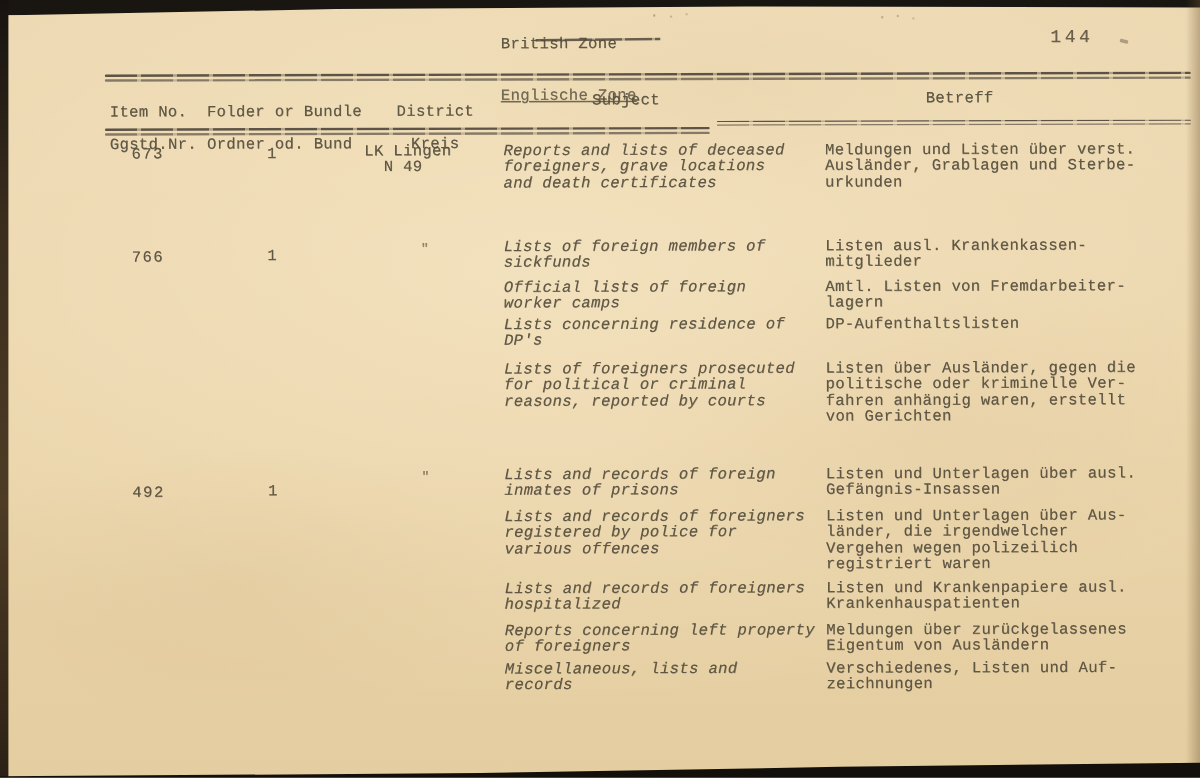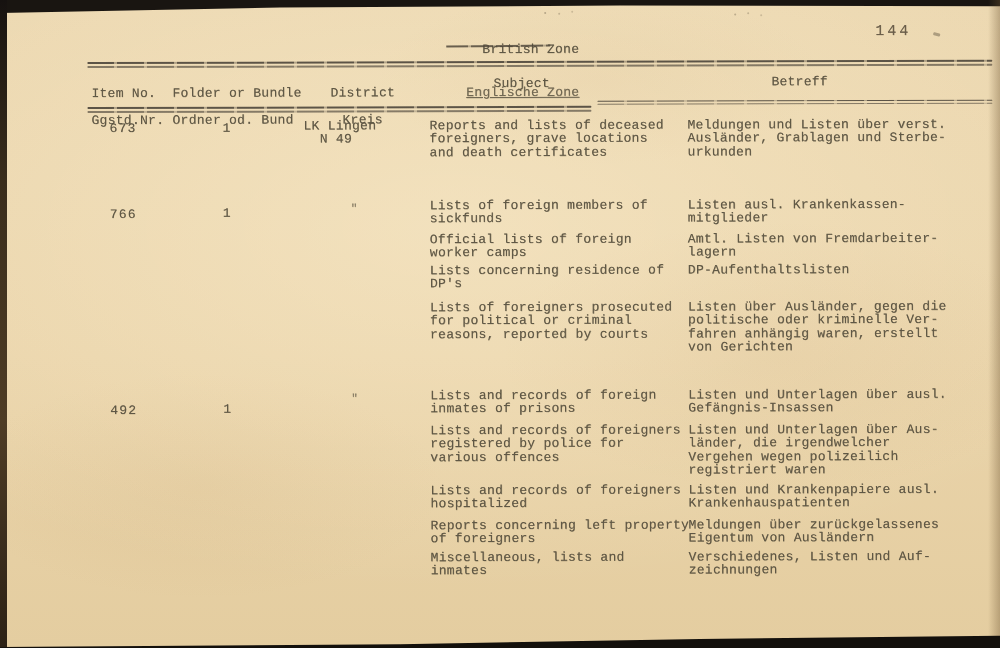--- a/index.html
+++ b/index.html
@@ -32,21 +32,21 @@
     clip-path:polygon(0 93%,40% 75%,70% 40%,100% 18%,100% 100%,0 100%);}
   .speck-group{position:absolute;width:2px;height:2px;border-radius:50%;background:rgba(95,85,65,.4);}
   .sg1{left:545px;top:12px;box-shadow:14px 1px 0 rgba(95,85,65,.3),27px -1px 0 rgba(95,85,65,.25),190px 2px 0 rgba(95,85,65,.35),203px 1px 0 rgba(95,85,65,.3),216px 3px 0 rgba(95,85,65,.25);}
   .pn-mark{position:absolute;left:934px;top:34px;width:7px;height:2.5px;background:rgba(95,84,64,.45);transform:rotate(14deg);border-radius:1px;}
 
   
   .tw{font-size:13px;line-height:13.4px;letter-spacing:.28px;white-space:pre-line;
       text-shadow:.3px .3px .5px rgba(86,76,57,.55);opacity:.94;}
 
   
-  .page-title{position:absolute;left:418px;top:30px;width:162px;text-align:right;}
+  .page-title{position:absolute;left:418px;top:17px;width:162px;text-align:left;}
   .title-underline{position:absolute;left:29px;top:14.6px;width:104px;height:1.5px;
     background:repeating-linear-gradient(90deg,rgba(72,64,52,.85) 0 22px,rgba(72,64,52,.35) 22px 25px);
     transform:rotate(-0.4deg);}
   .title-de{margin-top:2.6px;opacity:.88;text-decoration:underline;}
   .page-number{position:absolute;left:876px;top:25px;font-size:15px;line-height:15px;
     letter-spacing:3px;color:#6b5e4a;text-shadow:.3px .3px .5px rgba(86,76,57,.5);}
 
   
   .hrule{position:absolute;height:1.6px;border-radius:1px;
     background:repeating-linear-gradient(90deg,rgba(72,65,55,.88) 0 27px,rgba(72,65,55,.38) 27px 30px);}
@@ -56,21 +56,21 @@
   .colhead{position:absolute;}
   .ch-kreis{margin-left:12px;}
 
   
   .entry{position:absolute;left:88px;width:905px;height:0;}
   .cell{position:absolute;top:0;}
   .ce-item{left:22px;letter-spacing:1.2px;}
   .ce-folder{left:135px;}
   .ce-district{left:216px;white-space:pre-wrap;}
   .ce-ditto{left:263px;top:3px;font-size:11px;opacity:.7;letter-spacing:1px;}
-  .ce-subject{left:342px;width:274px;}
+  .ce-subject{left:332px;width:274px;font-style:italic;}
   .ce-betreff{left:600px;width:306px;}
 </style>
 </head>
 <body>
 
 <div class="scan">
   <div class="content">
 
     <div class="speck-group sg1"></div>
 
@@ -173,21 +173,21 @@
 Krankenhauspatienten</div>
     </div>
     <div class="entry" style="top:519px;">
       <div class="cell tw ce-subject">Reports concerning left property
 of foreigners</div>
       <div class="cell tw ce-betreff">Meldungen über zurückgelassenes
 Eigentum von Ausländern</div>
     </div>
     <div class="entry" style="top:551px;">
       <div class="cell tw ce-subject">Miscellaneous, lists and
-inmates</div>
+records</div>
       <div class="cell tw ce-betreff">Verschiedenes, Listen und Auf-
 zeichnungen</div>
     </div>
 
   </div>
 
   <div class="edge-top"></div>
   <div class="edge-left"></div>
   <div class="edge-right"></div>
   <div class="edge-bottom-light"></div>

